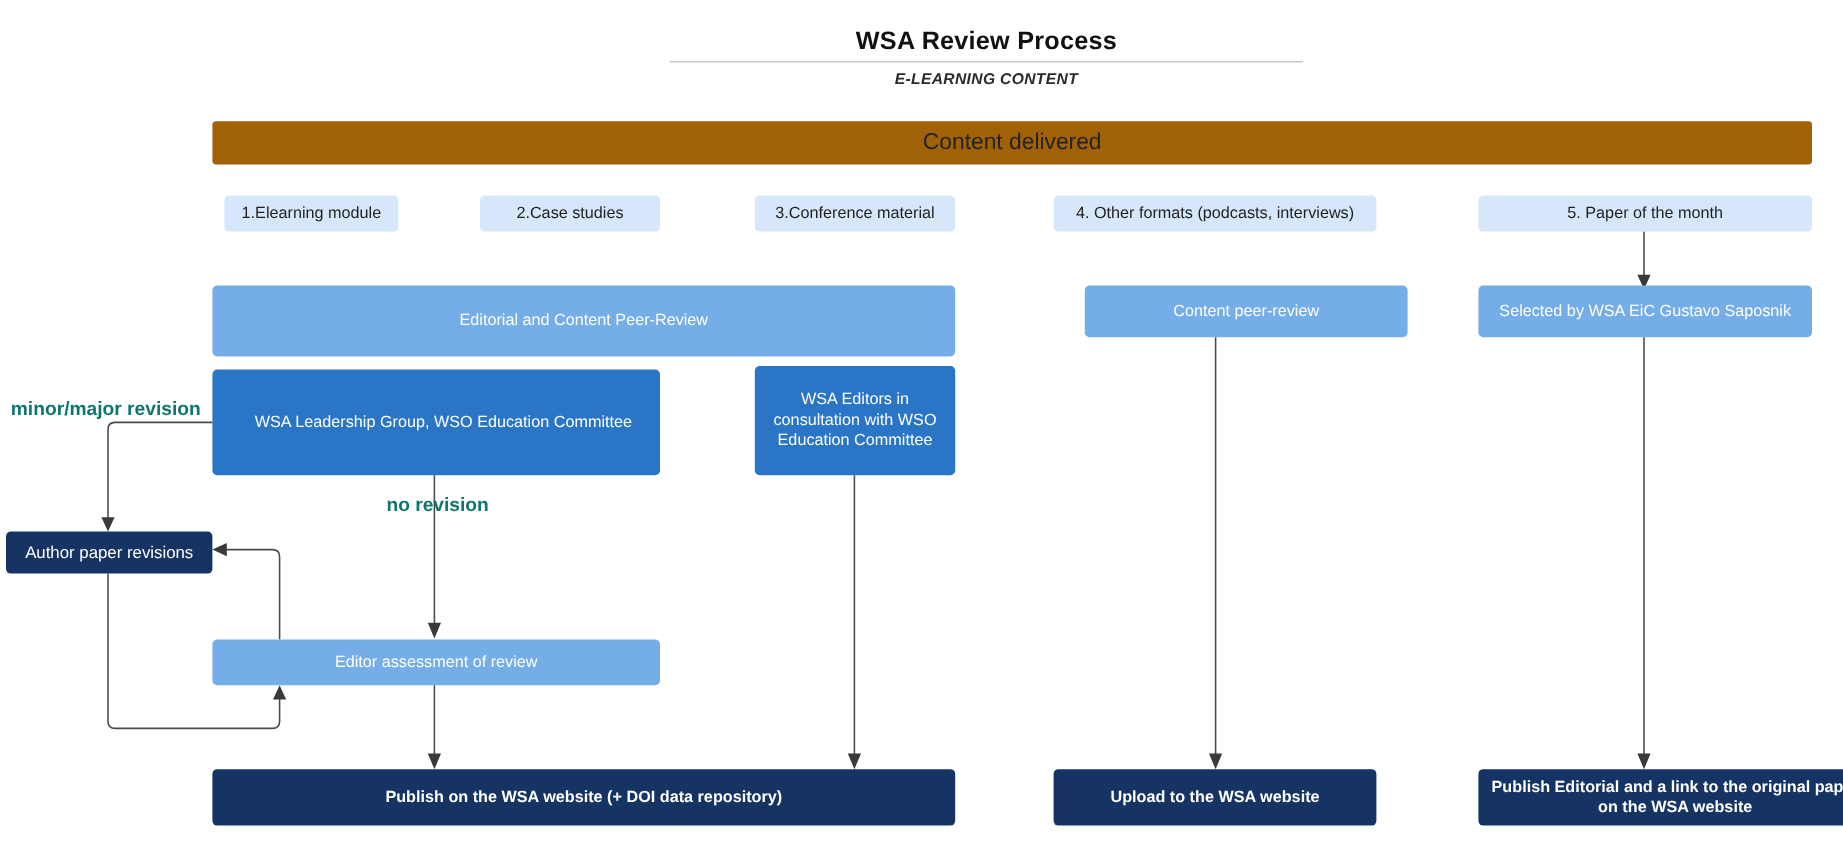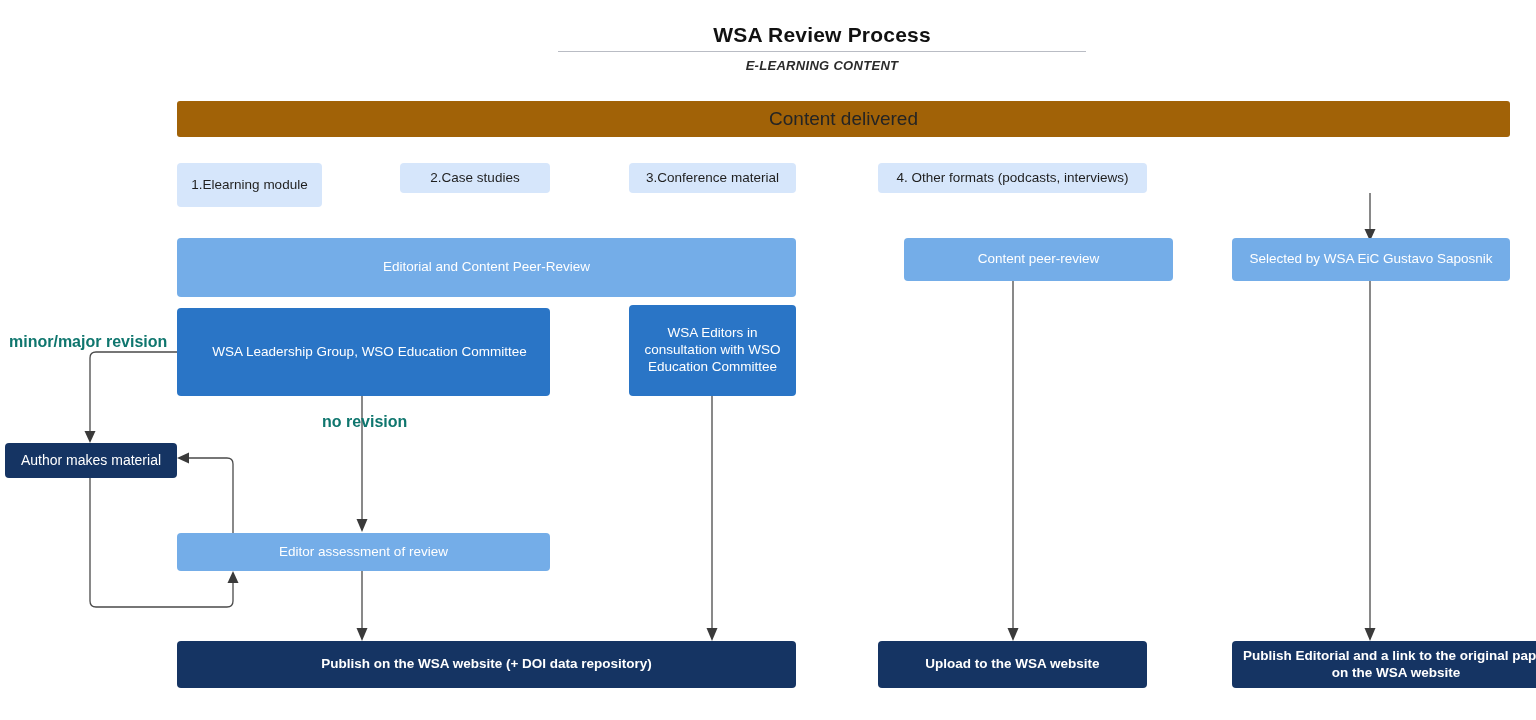--- a/index.html
+++ b/index.html
@@ -171,44 +171,45 @@
     </g>
 
     <g>
       <line x1="1370" y1="281" x2="1370" y2="631"></line>
       <polygon class="arrowhead" points="1370,641 1364.5,628 1375.5,628"></polygon>
     </g>
   </svg>
 
   <div class="node banner" style="left:177px; top:101px; width:1333px; height:36px;">Content delivered</div>
 
-  <div class="node pale" style="left:177px; top:163px; width:145px; height:44px;">1.Elearning module</div>
+  <div class="node pale" style="left:187px; top:163px; width:145px; height:30px;">1.Elearning module</div>
 
   <div class="node pale" style="left:400px; top:163px; width:150px; height:30px;">2.Case studies</div>
 
   <div class="node pale" style="left:629px; top:163px; width:167px; height:30px;">3.Conference material</div>
 
   <div class="node pale" style="left:878px; top:163px; width:269px; height:30px;">4. Other formats (podcasts, interviews)</div>
 
+  <div class="node pale" style="left:1232px; top:163px; width:278px; height:30px;">5. Paper of the month</div>
 
   <div class="node mid" style="left:177px; top:238px; width:619px; height:59px;">Editorial and Content Peer-Review</div>
 
   <div class="node mid" style="left:878px; top:238px; width:269px; height:43px;margin-left:26px;">Content peer-review</div>
 
   <div class="node mid" style="left:1232px; top:238px; width:278px; height:43px;">Selected by WSA EiC Gustavo Saposnik</div>
 
   <div class="node strong" style="left:177px; top:308px; width:373px; height:88px;padding-left:20px;">WSA Leadership Group, WSO Education Committee</div>
 
   <div class="node strong" style="left:629px; top:305px; width:167px; height:91px;">WSA Editors in consultation with WSO Education Committee</div>
 
   <div class="edge-label" style="left:9px; top:333px;">minor/major revision</div>
 
   <div class="edge-label" style="left:322px; top:413px;">no revision</div>
 
-  <div class="node navy plain" style="left:5px; top:443px; width:172px; height:35px;">Author makes material</div>
+  <div class="node navy plain" style="left:5px; top:443px; width:172px; height:35px;">Author paper revisions</div>
 
   <div class="node mid" style="left:177px; top:533px; width:373px; height:38px;">Editor assessment of review</div>
 
   <div class="node navy" style="left:177px; top:641px; width:619px; height:47px;">Publish on the WSA website (+ DOI data repository)</div>
 
   <div class="node navy" style="left:878px; top:641px; width:269px; height:47px;">Upload to the WSA website</div>
 
   <div class="node navy" style="left:1232px; top:641px; width:328px; height:47px;">Publish Editorial and a link to the original paper on the WSA website</div>
 
 </div>

